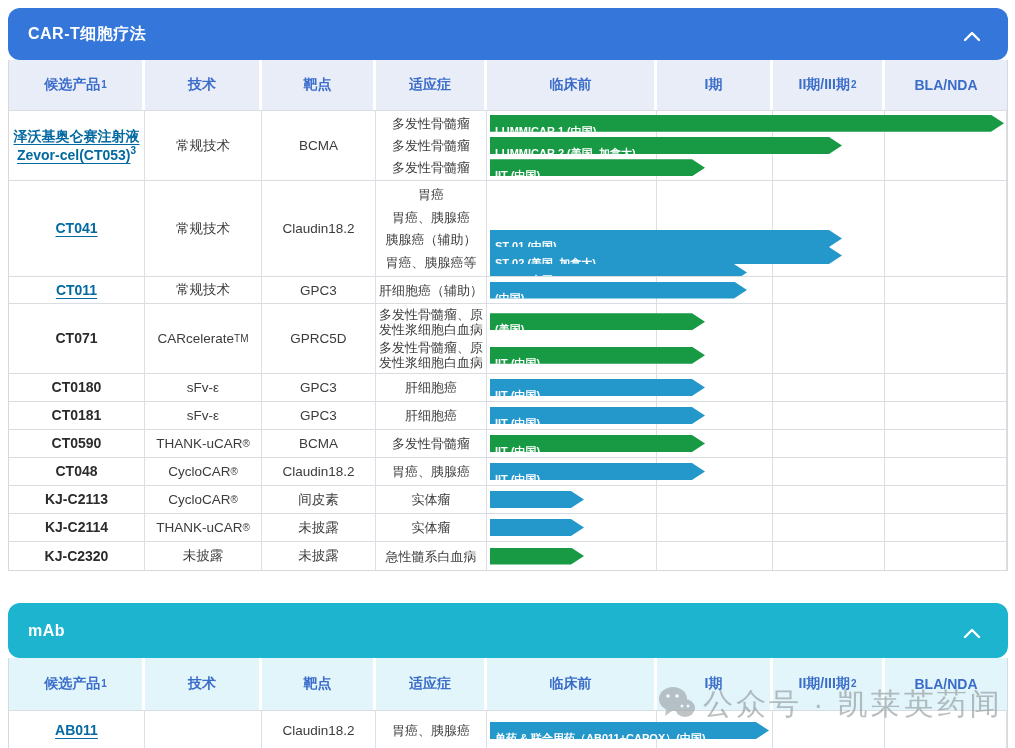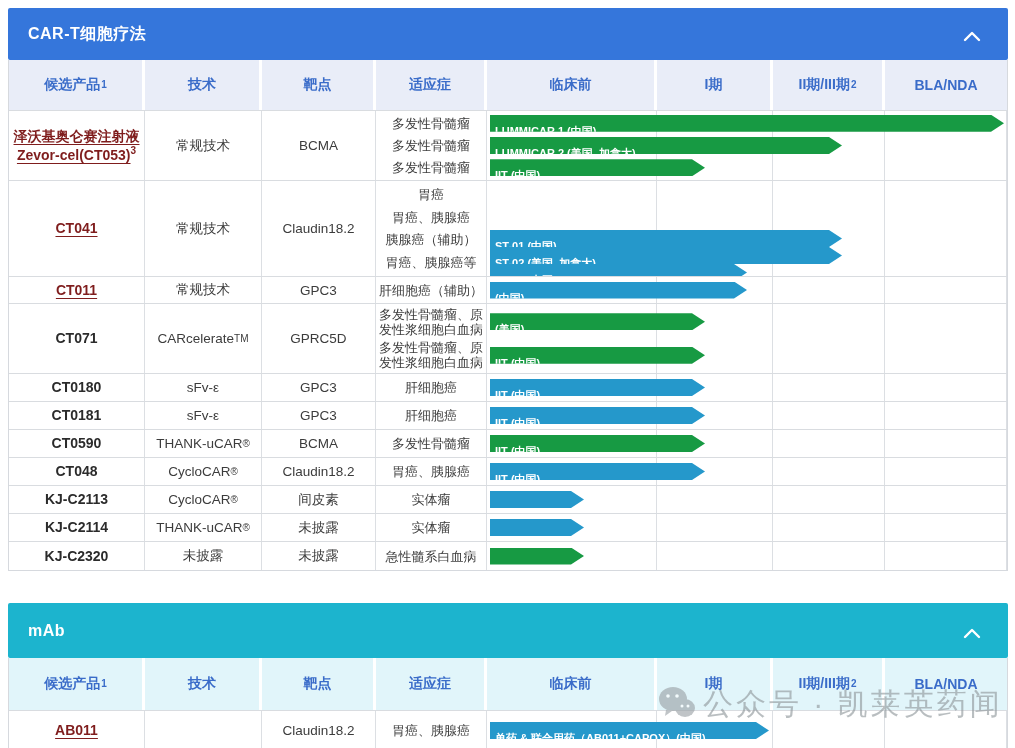--- a/index.html
+++ b/index.html
@@ -2,39 +2,39 @@
 <html><head>
 <meta charset="utf-8">
 <style>
   * { box-sizing: border-box; margin: 0; padding: 0; }
   html,body { width:1015px; height:748px; overflow:hidden; background:#fff;
     font-family:"Liberation Sans","DejaVu Sans",sans-serif; }
   .page { position:relative; width:1015px; height:748px; padding:8px 7px 0 8px; }
 
   .section { width:1000px; }
   .sec-header { height:52px; display:flex; align-items:center; justify-content:space-between;
-    padding:0 27px 0 20px; border-radius:2px; }
+    padding:0 27px 0 20px; border-radius:12px; }
   .sec-title { color:#fff; font-size:16px; font-weight:bold; letter-spacing:.5px; }
   .chevron { width:18px; height:12px; cursor:pointer; }
 
   .tbl { width:1000px; border:1px solid #d6d9de; border-top:none; }
   .cols, .row { display:grid; grid-template-columns:136px 117px 114px 111px 170px 116px 112px 122px; }
 
   .cols { height:50px; }
   .cols .hcell { display:flex; align-items:center; justify-content:center;
     font-size:14px; font-weight:bold; color:#3a6cc9; border-right:3px solid #fff; }
   .cols .hcell:last-child { border-right:none; }
   .hsup { font-size:10px; vertical-align:super; line-height:0; margin-left:1px; }
 
   .row { position:relative; border-top:1px solid #d9dce0; background:#fff; }
   .cell { display:flex; align-items:center; justify-content:center; text-align:center;
     border-right:1px solid #dcdfe3; font-size:13.5px; color:#3c3c3c; padding:2px 4px; }
   .cell:last-child { border-right:none; }
   .prod { font-weight:bold; color:#2b2b2b; font-size:14px; flex-direction:column; line-height:19px; }
-  .prod.link { color:#7f1d1d; }
+  .prod.link { color:#0369a1; }
   .prod.link .ltxt { text-decoration:underline; text-underline-offset:3px; }
   .psup, .tsup { font-size:10px; vertical-align:super; line-height:0; }
   .ind-cell { flex-direction:column; justify-content:space-around; align-items:stretch; padding:2px 2px; }
   .ind-slot { flex:1; display:flex; align-items:center; justify-content:center;
     font-size:13px; line-height:15px; color:#3c3c3c; }
 
   .bars { position:absolute; left:479px; top:1px; bottom:1px; right:1px;
     display:flex; flex-direction:column; justify-content:space-around; }
   .bar-slot { display:flex; align-items:center; padding-left:2px; }
   .bar { height:17px; display:flex; align-items:center; color:#fff; font-size:11px;

